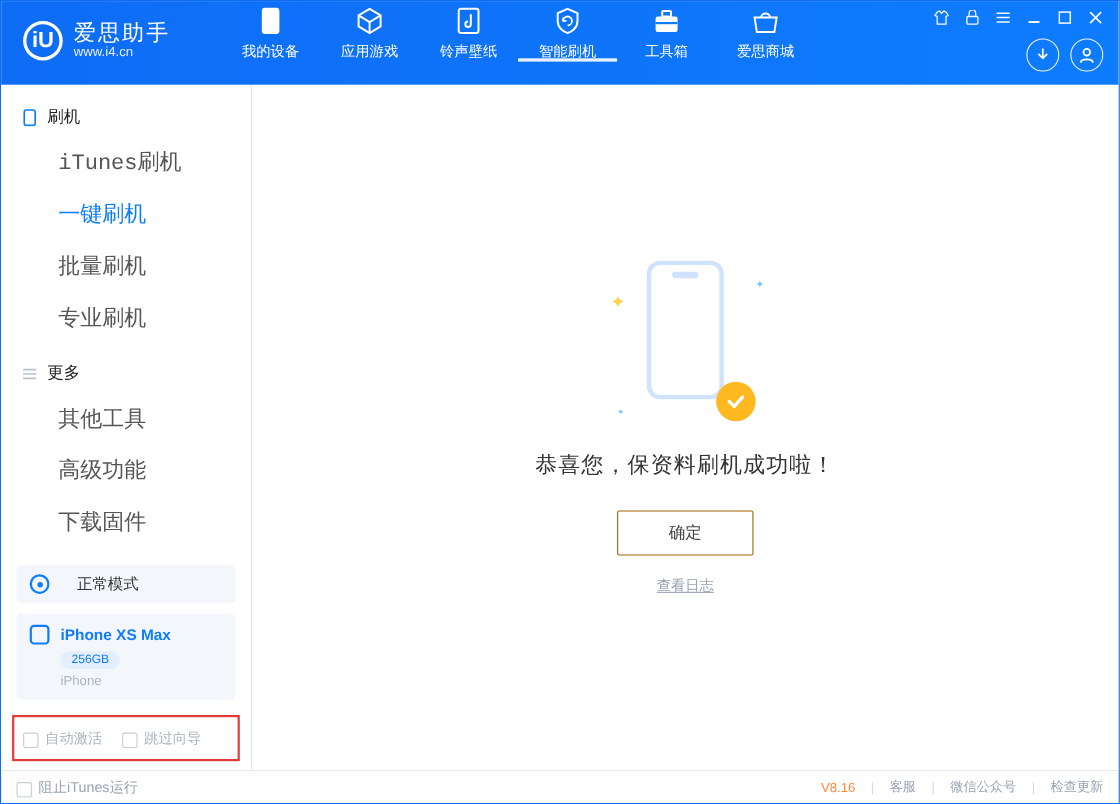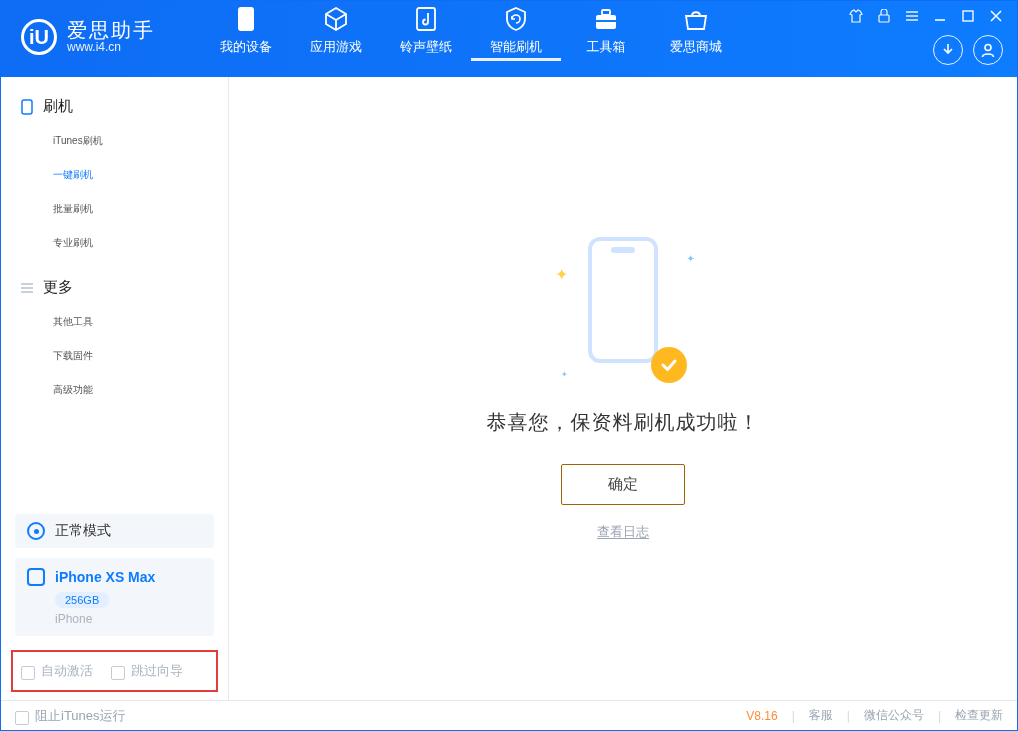--- a/index.html
+++ b/index.html
@@ -5,40 +5,40 @@
 * { margin: 0; padding: 0; box-sizing: border-box; font-family: "Microsoft YaHei", -apple-system, sans-serif; }
 body { background: #fff; width: 1018px; height: 731px; overflow: hidden; border: 1px solid #0e6cf5; }
 
 
 .header { height: 76px; background: linear-gradient(to right, #0e6cf5, #0e7cff); display: flex; align-items: flex-start; color: #fff; position: relative; }
 .logo-area { display: flex; align-items: center; padding: 18px 16px 0 20px; width: 200px; }
 .logo-circle { width: 36px; height: 36px; border: 3px solid #fff; border-radius: 50%; display: flex; align-items: center; justify-content: center; font-weight: bold; font-size: 20px; color:#fff; margin-right: 10px; }
 .logo-text { display: flex; flex-direction: column; line-height: 1.1; }
 .logo-text .app-name { font-size: 20px; font-weight: 400; letter-spacing: 2px; }
 .logo-text .app-url { font-size: 12px; opacity: .9; }
-.nav-tabs { display: flex; height: 60px; }
+.nav-tabs { display: flex; height: 60px; align-items: center; }
 .nav-tab { width: 90px; display: flex; flex-direction: column; align-items: center; justify-content: center; font-size: 13px; cursor: pointer; gap: 6px; position: relative; }
 .nav-tab.active::after { content:""; position:absolute; bottom:0; left:0; right:0; height:3px; background:rgba(255,255,255,.9); }
 .nav-tab .nav-icon { width: 26px; height: 26px; display:flex; align-items:center; justify-content:center; }
 .header-right { position: absolute; right: 12px; top: 6px; display: flex; gap: 10px; align-items:center; }
 .header-right .win-btn { width: 18px; height: 18px; display:flex; align-items:center; justify-content:center; cursor:pointer; opacity:.95; }
 .header-circles { position:absolute; right: 14px; top: 34px; display:flex; gap:10px; }
 .header-circles .circ { width:30px; height:30px; border:1.5px solid rgba(255,255,255,.9); border-radius:50%; display:flex; align-items:center; justify-content:center; cursor:pointer; }
 
 
 .body { display: flex; height: calc(731px - 76px - 30px - 2px); }
 .sidebar { width: 228px; border-right: 1px solid #e8e8e8; background:#fff; display:flex; flex-direction:column; }
 .side-content { flex: 1; overflow-y: auto; padding-top: 12px; }
 .side-group-hdr { display:flex; align-items:center; gap:8px; padding: 8px 18px; font-size:15px; color:#222; font-weight:500; }
 .side-group-hdr .grp-icon { width:16px; height:16px; display:flex; align-items:center; justify-content:center; color:#0e7cff; }
-.side-item { padding: 10px 18px 10px 52px; font-size: 10px; color:#555; cursor:pointer; }
+.side-item { padding: 10px 18px 10px 52px; font-size: 20px; color:#555; cursor:pointer;font-family:Liberation Mono, monospace; }
 .side-item.active { color:#0e7cff; }
 
 .device-panel { padding: 8px 14px 6px; }
-.mode-card { background:#f3f6fb; border-radius:4px; padding:8px 12px; display:flex; align-items:flex-start; gap:10px; font-size:14px; color:#333; margin-bottom:10px; }
+.mode-card { background:#f3f6fb; border-radius:4px; padding:8px 12px; display:flex; align-items:flex-start; gap:25px; font-size:14px; color:#333; margin-bottom:10px; }
 .mode-card .mode-icon { width:18px; height:18px; border:2px solid #0e7cff; border-radius:50%; position:relative; }
 .mode-card .mode-icon::after { content:""; position:absolute; width:5px; height:5px; background:#0e7cff; border-radius:50%; top:4.5px; left:4.5px; }
 .device-card { background:#f3f6fb; border-radius:4px; padding:10px 12px; }
 .device-card .dev-row { display:flex; align-items:center; gap:10px; }
 .dev-icon { width:18px; height:18px; border:2px solid #0e7cff; border-radius:4px; }
 .dev-name { font-size:14px; color:#0e7cff; font-weight:600; }
 .dev-cap { display:inline-block; margin-top:6px; margin-left:28px; background:#e3efff; color:#0e7cff; font-size:11px; padding:2px 10px; border-radius:10px; }
 .dev-type { margin-left:28px; margin-top:4px; font-size:12px; color:#aab4c0; }
 
 .checkbox-row { border:2px solid #e23b3b; margin: 8px 10px; padding: 10px 8px; display:flex; gap:18px; align-items:center; }
@@ -206,22 +206,22 @@
         <span class="grp-icon" style="color:#b8c2ce;">
             <svg width="14" height="12" viewBox="0 0 14 12">
               <line x1="1" y1="2" x2="13" y2="2" stroke="#b8c2ce" stroke-width="1.5"></line>
               <line x1="1" y1="6" x2="13" y2="6" stroke="#b8c2ce" stroke-width="1.5"></line>
               <line x1="1" y1="10" x2="13" y2="10" stroke="#b8c2ce" stroke-width="1.5"></line>
             </svg>
           </span>
         <span>更多</span>
       </div>
       <div class="side-item">其他工具</div>
+      <div class="side-item">高级功能</div>
       <div class="side-item">下载固件</div>
-      <div class="side-item">高级功能</div>
     </div>
 
     <div class="device-panel">
       <div class="mode-card">
         <span class="mode-icon"></span>
         <span>正常模式</span>
       </div>
       <div class="device-card">
         <div class="dev-row">
           <span class="dev-icon"></span>

